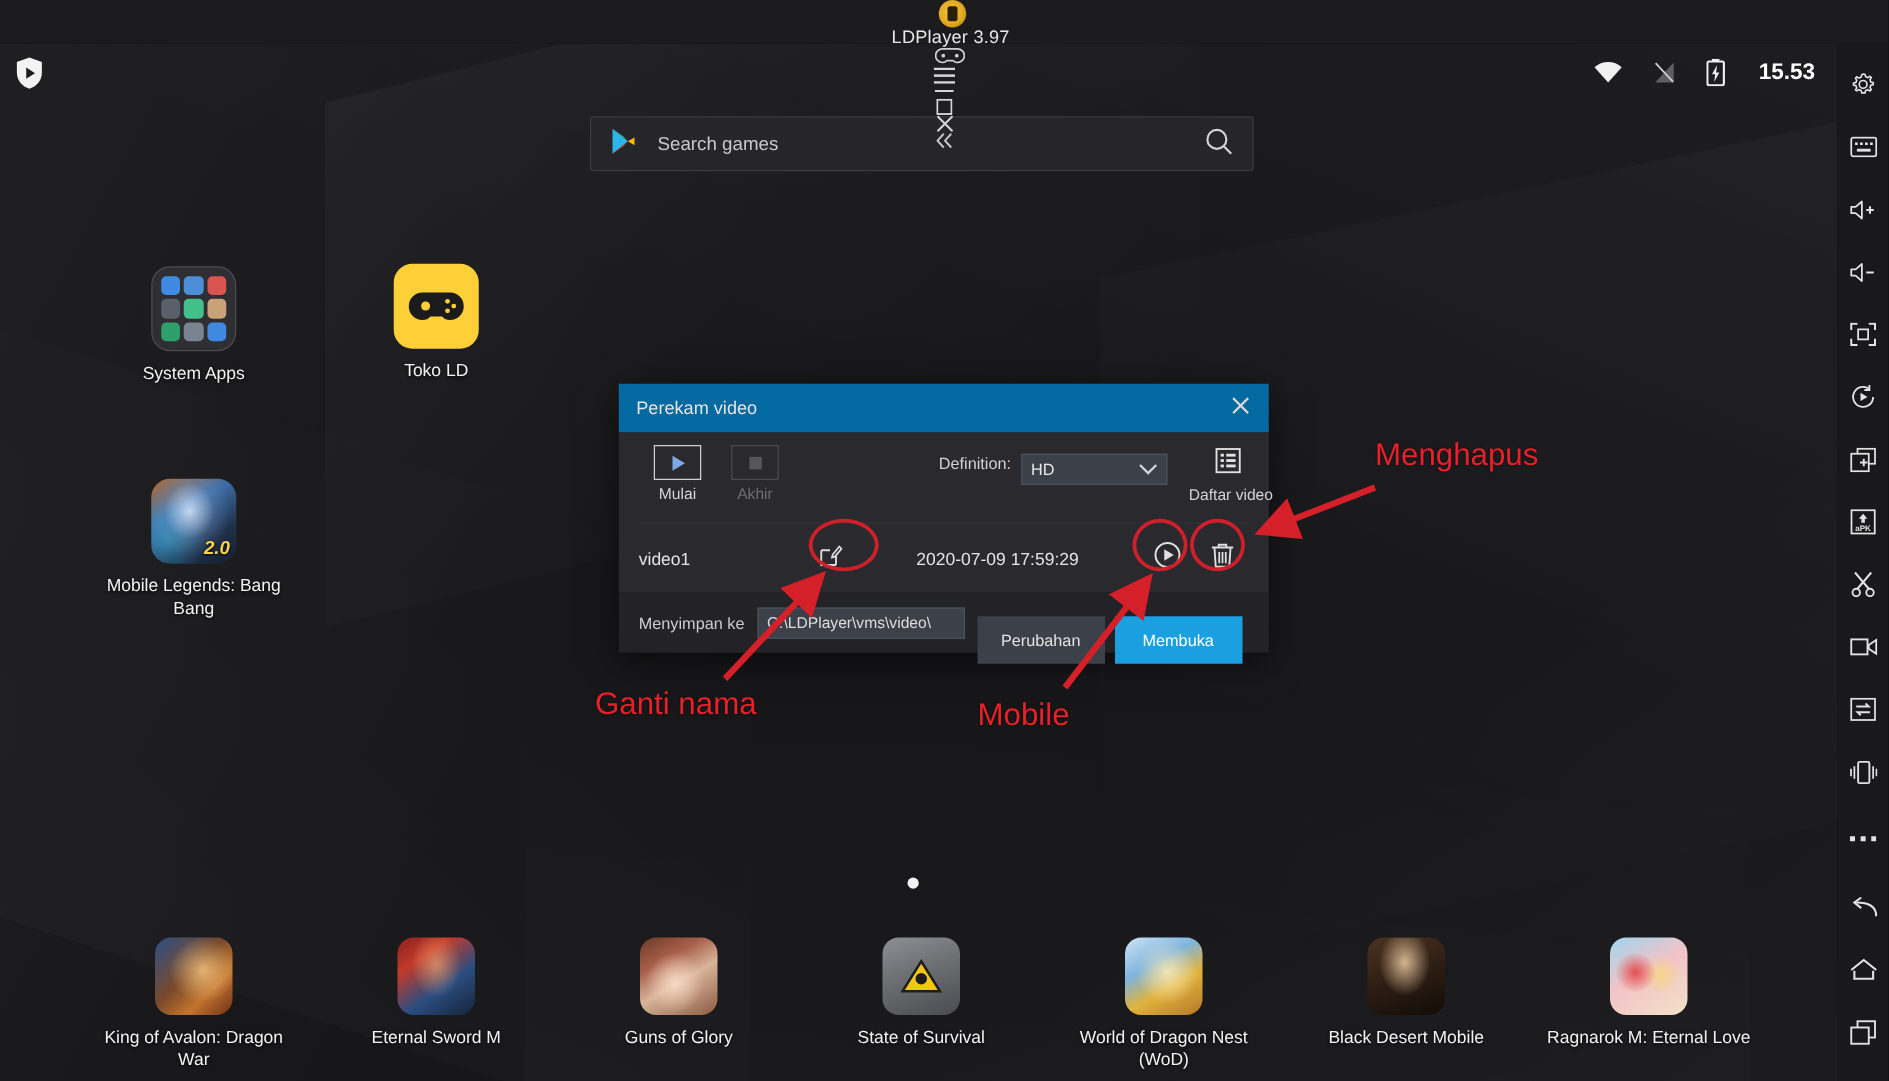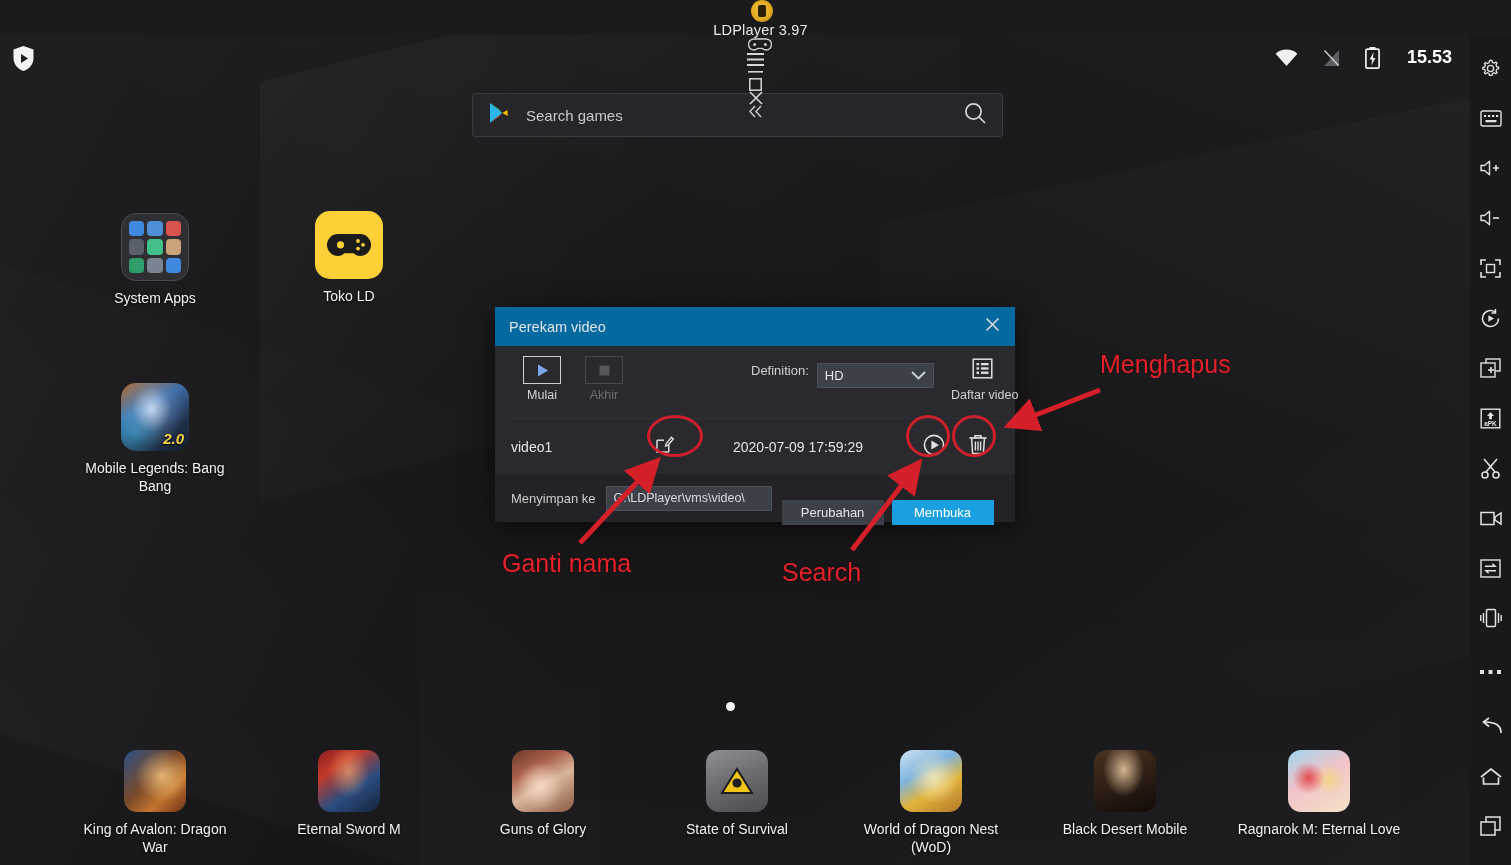--- a/index.html
+++ b/index.html
@@ -154,21 +154,21 @@
     background: #232327; height: 48px; display: flex; align-items: center;
     padding: 0 16px; gap: 0;
   }
   .savelbl { color: #cdcdcd; font-size: 13px; margin-right: 10px; }
   .pathbox {
     width: 166px; height: 25px; background: #3c4149; border: 1px solid #4b525c;
     color: #dcdcdc; font-size: 12.5px; display: flex; align-items: center; padding: 0 7px;
     overflow: hidden; white-space: nowrap;
   }
   .btn {
-    height: 25px; min-width: 102px; display: flex; align-items: center; justify-content: center;
+    height: 38px; min-width: 102px; display: flex; align-items: center; justify-content: center;
     font-size: 13px; border: none; margin-top: 28px;
   }
   .btn-sec { background: #3c4149; color: #e3e3e3; margin-left: 10px; }
   .btn-pri { background: #1aa0e0; color: #ffffff; margin-left: 8px; }
 
   
   .anno { position: absolute; z-index: 50; pointer-events: none; }
   .anno-txt { color: #e8202a; font-size: 25px; white-space: nowrap;
               text-shadow: 0 0 2px rgba(0,0,0,.55); }
   .ell { position: absolute; border: 3px solid #cf1f2a; border-radius: 50%; z-index: 45; }
@@ -629,16 +629,16 @@
     </defs>
 
     <path d="M1100 390 L1010 425" stroke="#d51f29" stroke-width="5" fill="none" marker-end="url(#ah)"></path>
 
     <path d="M580 543 L656 462" stroke="#d51f29" stroke-width="5" fill="none" marker-end="url(#ah)"></path>
 
     <path d="M852 550 L918 464" stroke="#d51f29" stroke-width="5" fill="none" marker-end="url(#ah)"></path>
   </svg>
 
   <div class="anno anno-txt" style="left:1100px; top:350px;">Menghapus</div>
-  <div class="anno anno-txt" style="left:502px; top:549px;">Ganti nama</div>
-  <div class="anno anno-txt" style="left:782px; top:558px;">Search</div>
+  <div class="anno anno-txt" style="left:476px; top:549px;">Ganti nama</div>
+  <div class="anno anno-txt" style="left:782px; top:558px;">Mobile</div>
 
 </div>
 
 </body></html>

